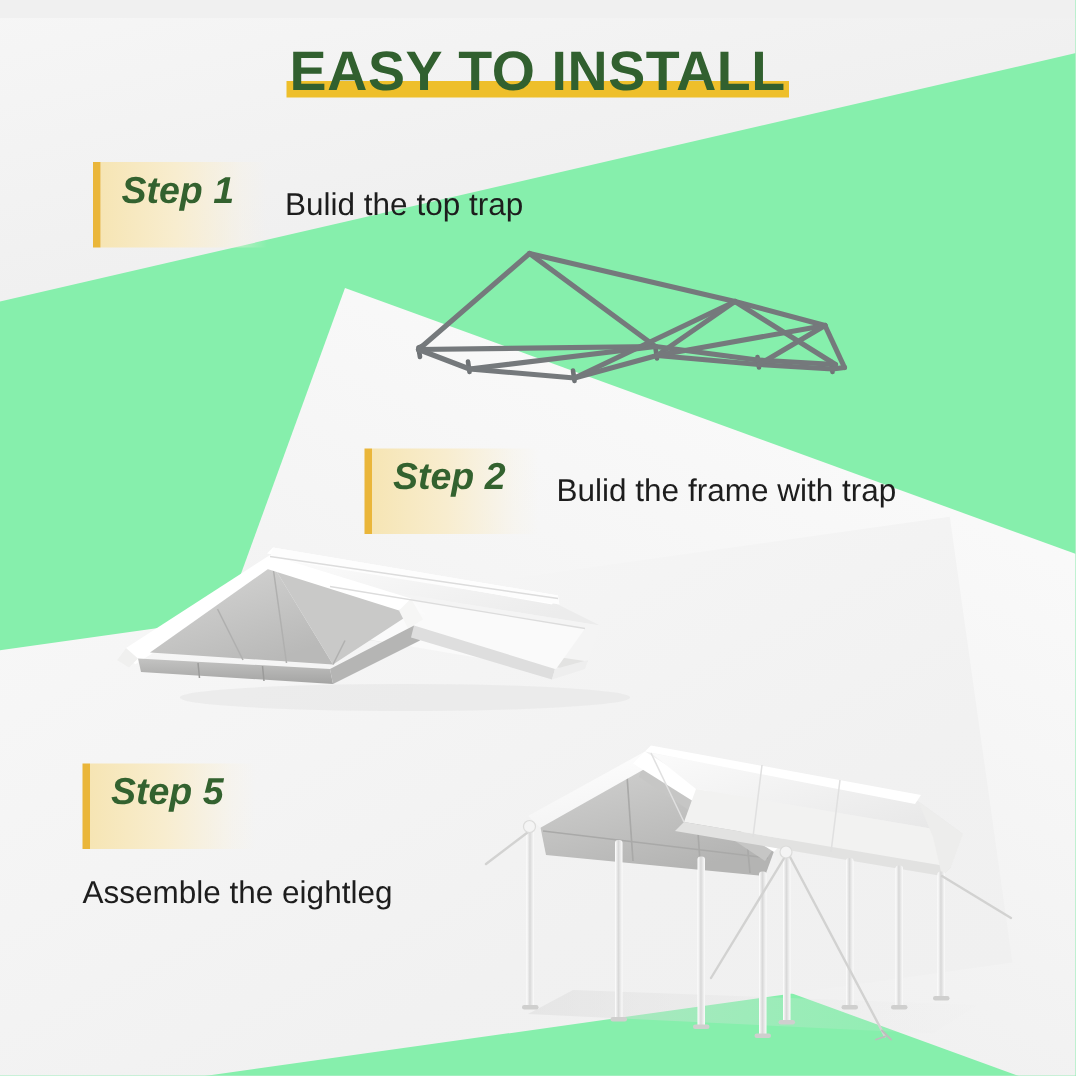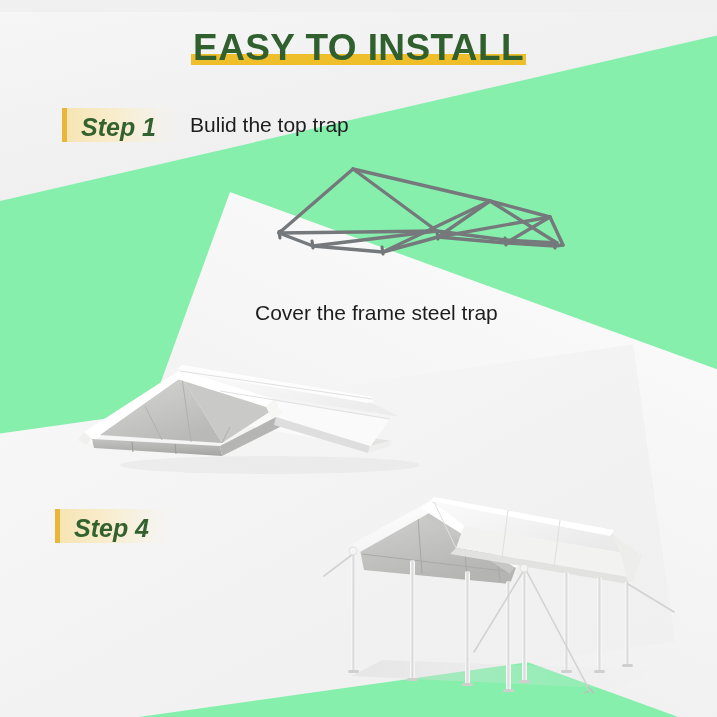--- a/index.html
+++ b/index.html
@@ -97,21 +97,21 @@
     display: flex;
     align-items: center;
   }
   .step-row.stacked {
     display: block;
   }
 
   .step-badge {
     position: relative;
     display: inline-block;
-    padding: 4px 22px 0 14px;
+    padding: 4px 22px 23px 14px;
     background: linear-gradient(90deg, #f6e5b4 0%, #f8edcf 45%, rgba(248,242,226,0.35) 85%, rgba(240,240,240,0) 100%);
     border-left: 5px solid #eab63a;
     box-sizing: border-box;
   }
   .step-badge-text {
     font-size: 25px;
     line-height: 30px;
     font-weight: bold;
     font-style: italic;
     color: #33622f;
@@ -208,21 +208,24 @@
       <line x1="233" y1="77" x2="345" y2="57"></line>
       <line x1="301" y1="83" x2="345" y2="57"></line>
       <line x1="345" y1="57" x2="358" y2="85"></line>
       <line x1="285" y1="41" x2="352" y2="83"></line>
 
       <line x1="350" y1="86" x2="358" y2="85"></line>
     </g>
   </svg>
 
   <div class="step-row" id="step2-row">
-    <span class="step-desc">Cover the frame steel trap</span>
+    <span class="step-badge">
+      <span class="step-badge-text">Step 2</span>
+    </span>
+    <span class="step-desc">Bulid the frame with trap</span>
   </div>
 
   <svg class="illus" id="illus-canopy" width="370" height="130" viewBox="0 0 370 130">
     <defs>
       <linearGradient id="tarpTopL" x1="0" y1="0" x2="1" y2="1">
         <stop offset="0%" stop-color="#ffffff"></stop>
         <stop offset="100%" stop-color="#f2f2f2"></stop>
       </linearGradient>
       <linearGradient id="tarpTopR" x1="0" y1="0" x2="1" y2="0.6">
         <stop offset="0%" stop-color="#fcfcfc"></stop>
@@ -279,23 +282,24 @@
     <polygon points="300,99 322,93 320,99 298,106" fill="#eeeeee"></polygon>
 
     <g stroke="#dcdcdc" stroke-width="0.9" fill="none">
       <line x1="110" y1="24" x2="302" y2="52"></line>
       <line x1="150" y1="44" x2="320" y2="72"></line>
     </g>
   </svg>
 
   <div class="step-row stacked" id="step3-row">
     <span class="step-badge">
-      <span class="step-badge-text">Step 4</span>
+      <span class="step-badge-text">Step 5</span>
     </span>
     <div class="step-desc multiline">
+      <div>Assemble the eightleg</div>
     </div>
   </div>
 
   <svg class="illus" id="illus-carport" width="392" height="225" viewBox="0 0 392 225">
     <defs>
       <linearGradient id="roofNear" x1="0" y1="0" x2="0.3" y2="1">
         <stop offset="0%" stop-color="#ffffff"></stop>
         <stop offset="100%" stop-color="#f4f4f4"></stop>
       </linearGradient>
       <linearGradient id="roofFar" x1="0" y1="0" x2="1" y2="0.8">

